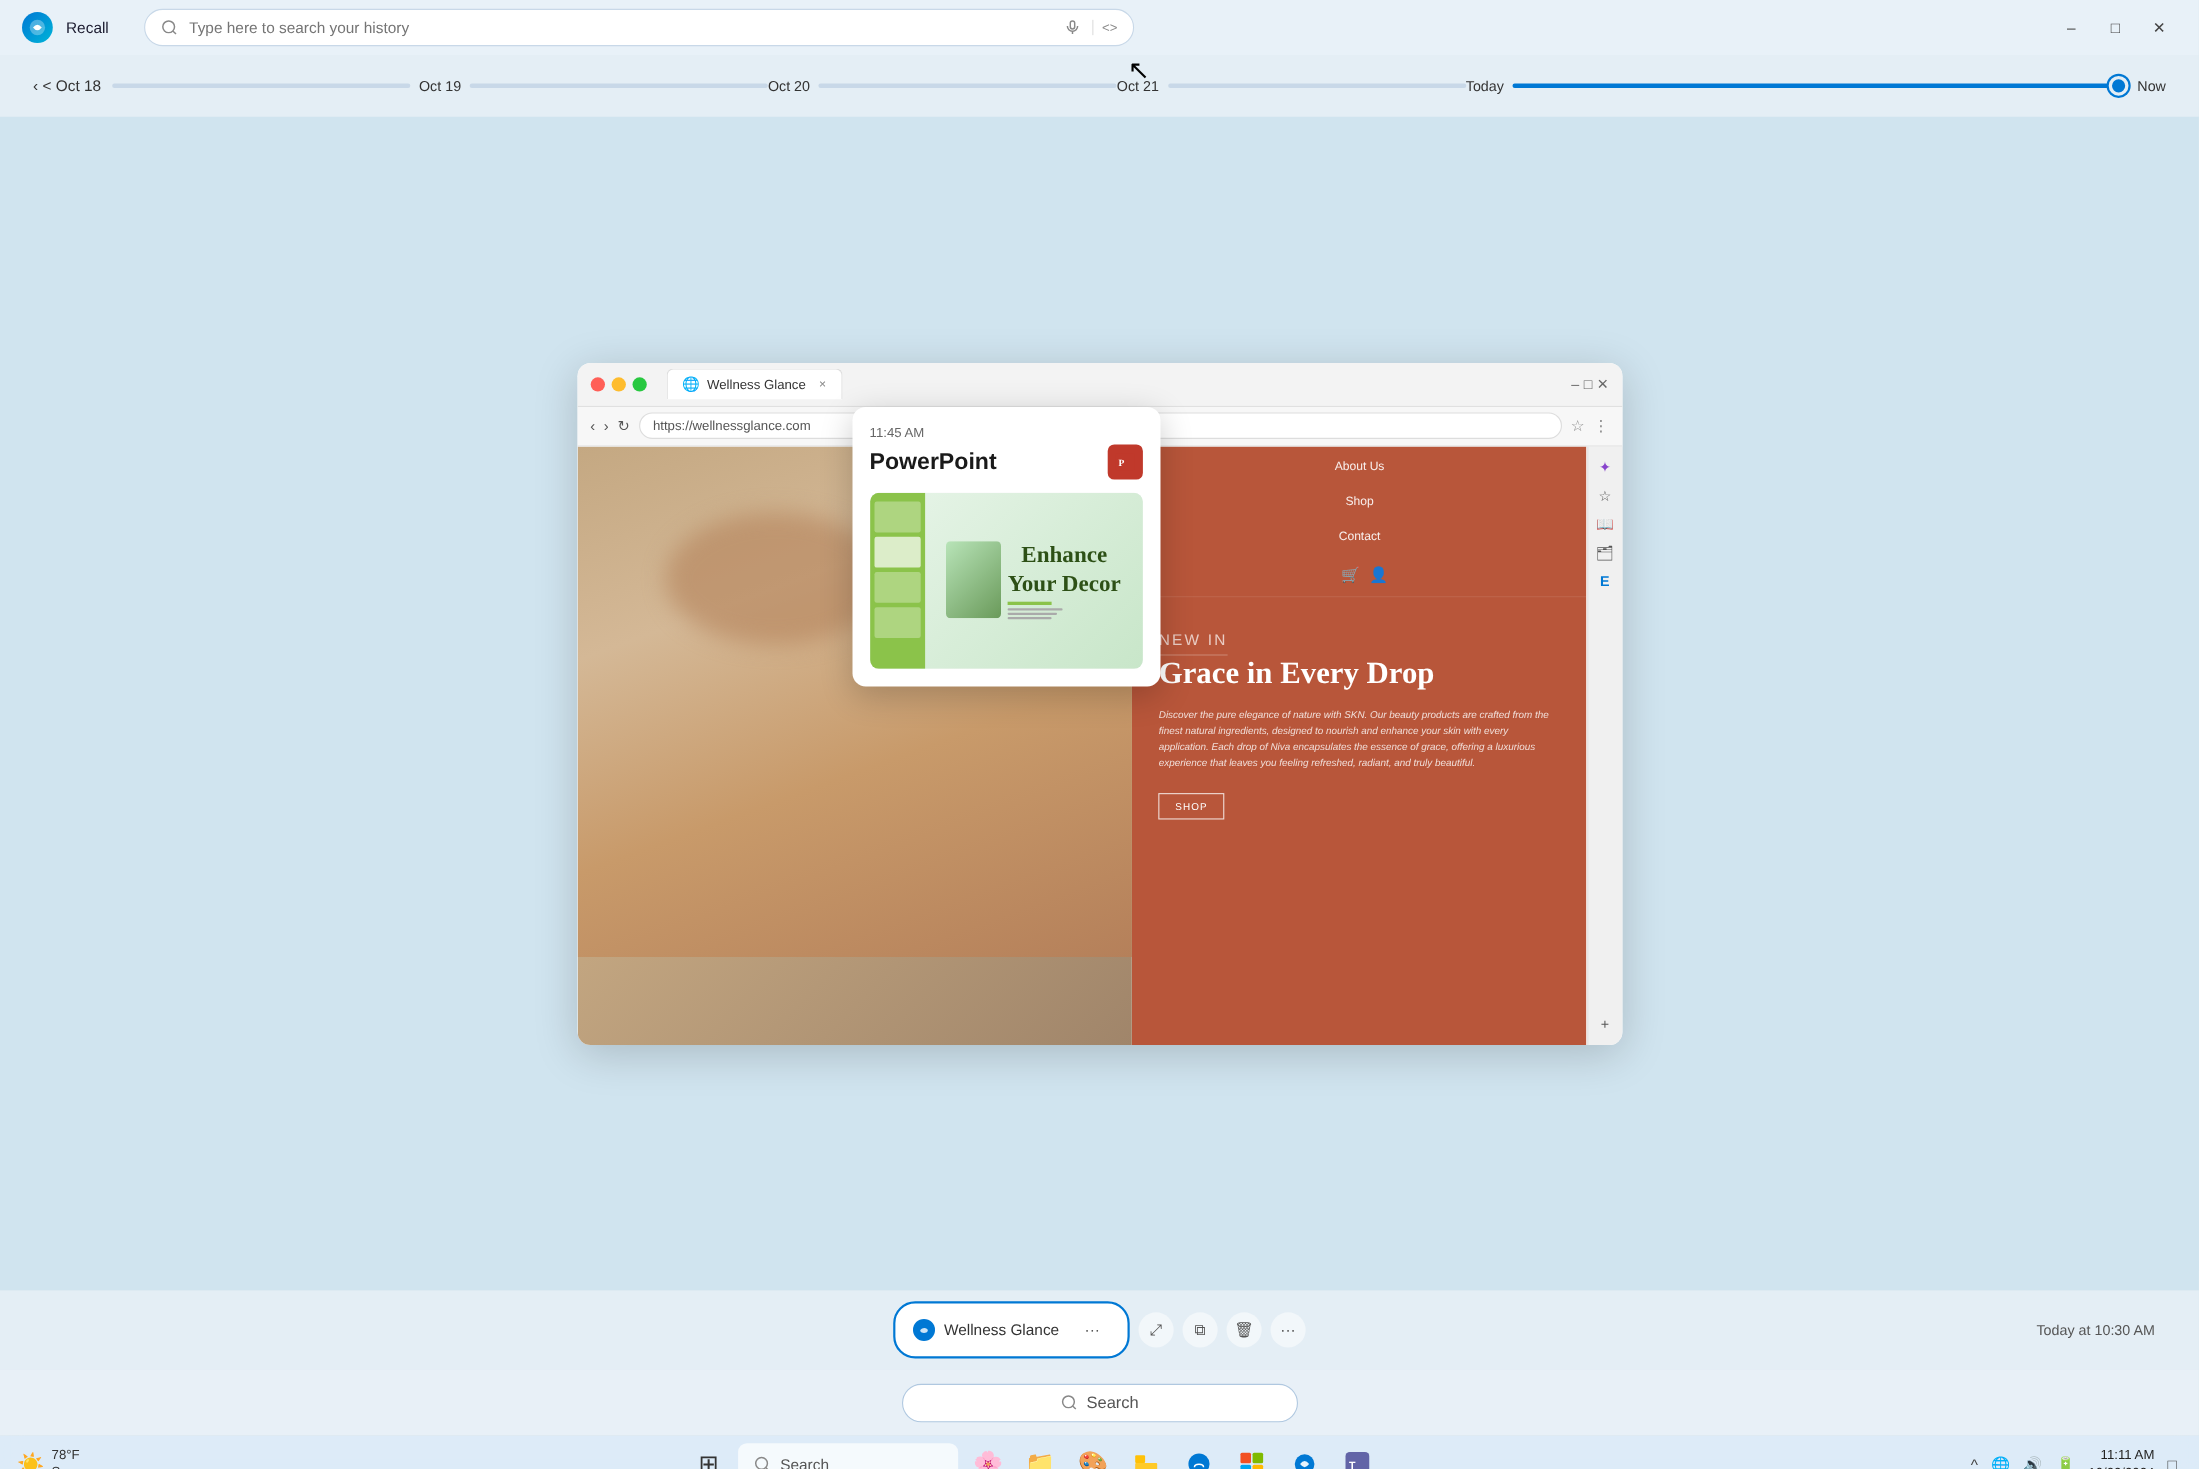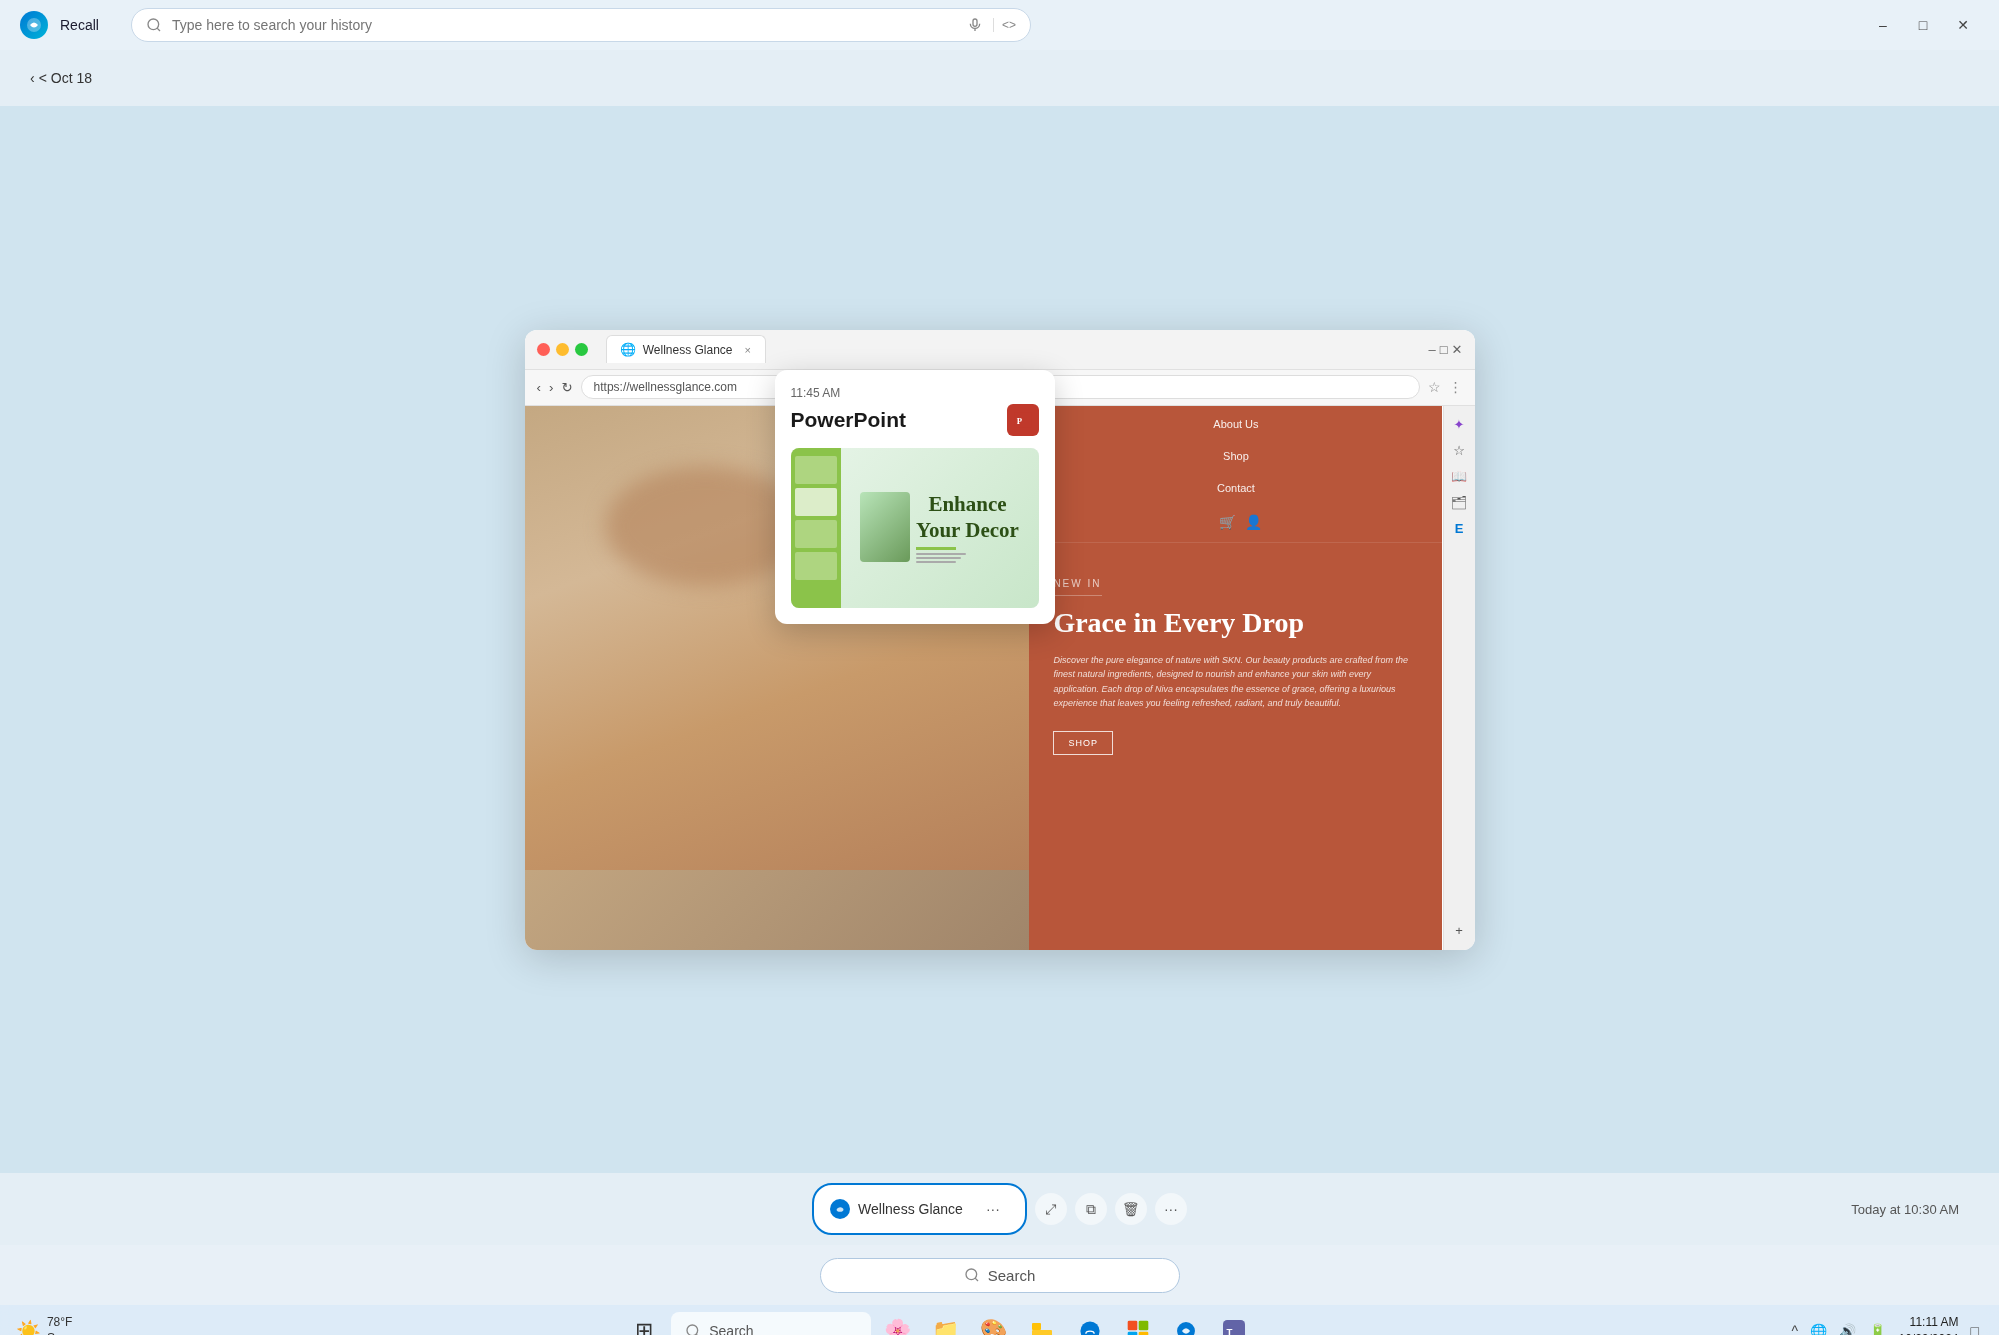--- a/index.html
+++ b/index.html
@@ -238,24 +238,23 @@
     }
     .website-nav-icons {
       display: flex; gap: 8px; margin-left: 10px;
     }
     .website-hero-content {
       padding: 30px 24px;
       color: white;
       flex: 1;
     }
     .website-new-in {
-      font-size: 10px;
+      font-size: 14px;
       letter-spacing: 2px;
       color: rgba(255,255,255,0.7);
-      margin-bottom: 10px;
       border-bottom: 1px solid rgba(255,255,255,0.3);
       padding-bottom: 6px;
       display: inline-block;
     }
     .website-hero-title {
       font-size: 28px;
       font-weight: 700;
       color: white;
       line-height: 1.2;
       margin-bottom: 14px;
@@ -572,20 +571,37 @@
     <button class="title-btn">–</button>
     <button class="title-btn">□</button>
     <button class="title-btn close">✕</button>
   </div>
 </div>
 
 <div class="timeline-bar">
   <div class="timeline-back-btn">
     <span>‹</span>
     <span>&lt; Oct 18</span>
+  </div>
+  <div class="timeline-dates" style="flex:1;display:flex;align-items:center;gap:0;position:relative;">
+    <span class="timeline-line" style="width:100px;"></span>
+    <span class="timeline-label" style="margin-left:8px;">Oct 19</span>
+    <span class="timeline-line" style="width:80px;"></span>
+    <span class="timeline-label">Oct 20</span>
+    <span class="timeline-line" style="width:50px;"></span>
+
+    <span style="position:relative;display:inline-block;">
+      <span style="font-size:24px;position:absolute;top:-28px;left:10px;z-index:200;pointer-events:none;">↖</span>
+    </span>
+    <span class="timeline-label">Oct 21</span>
+    <span class="timeline-line" style="flex:1;"></span>
+    <span class="timeline-label">Today</span>
+    <span class="timeline-line active" style="flex:2;"></span>
+    <div class="timeline-dot"></div>
+    <span class="timeline-now-label">Now</span>
   </div>
 </div>
 
 <div class="main-area">
 
   <div class="browser-window" style="position:relative;">
 
     <div class="browser-titlebar">
       <div class="browser-controls">
         <button class="browser-btn" style="background:#ff5f57;"></button>

